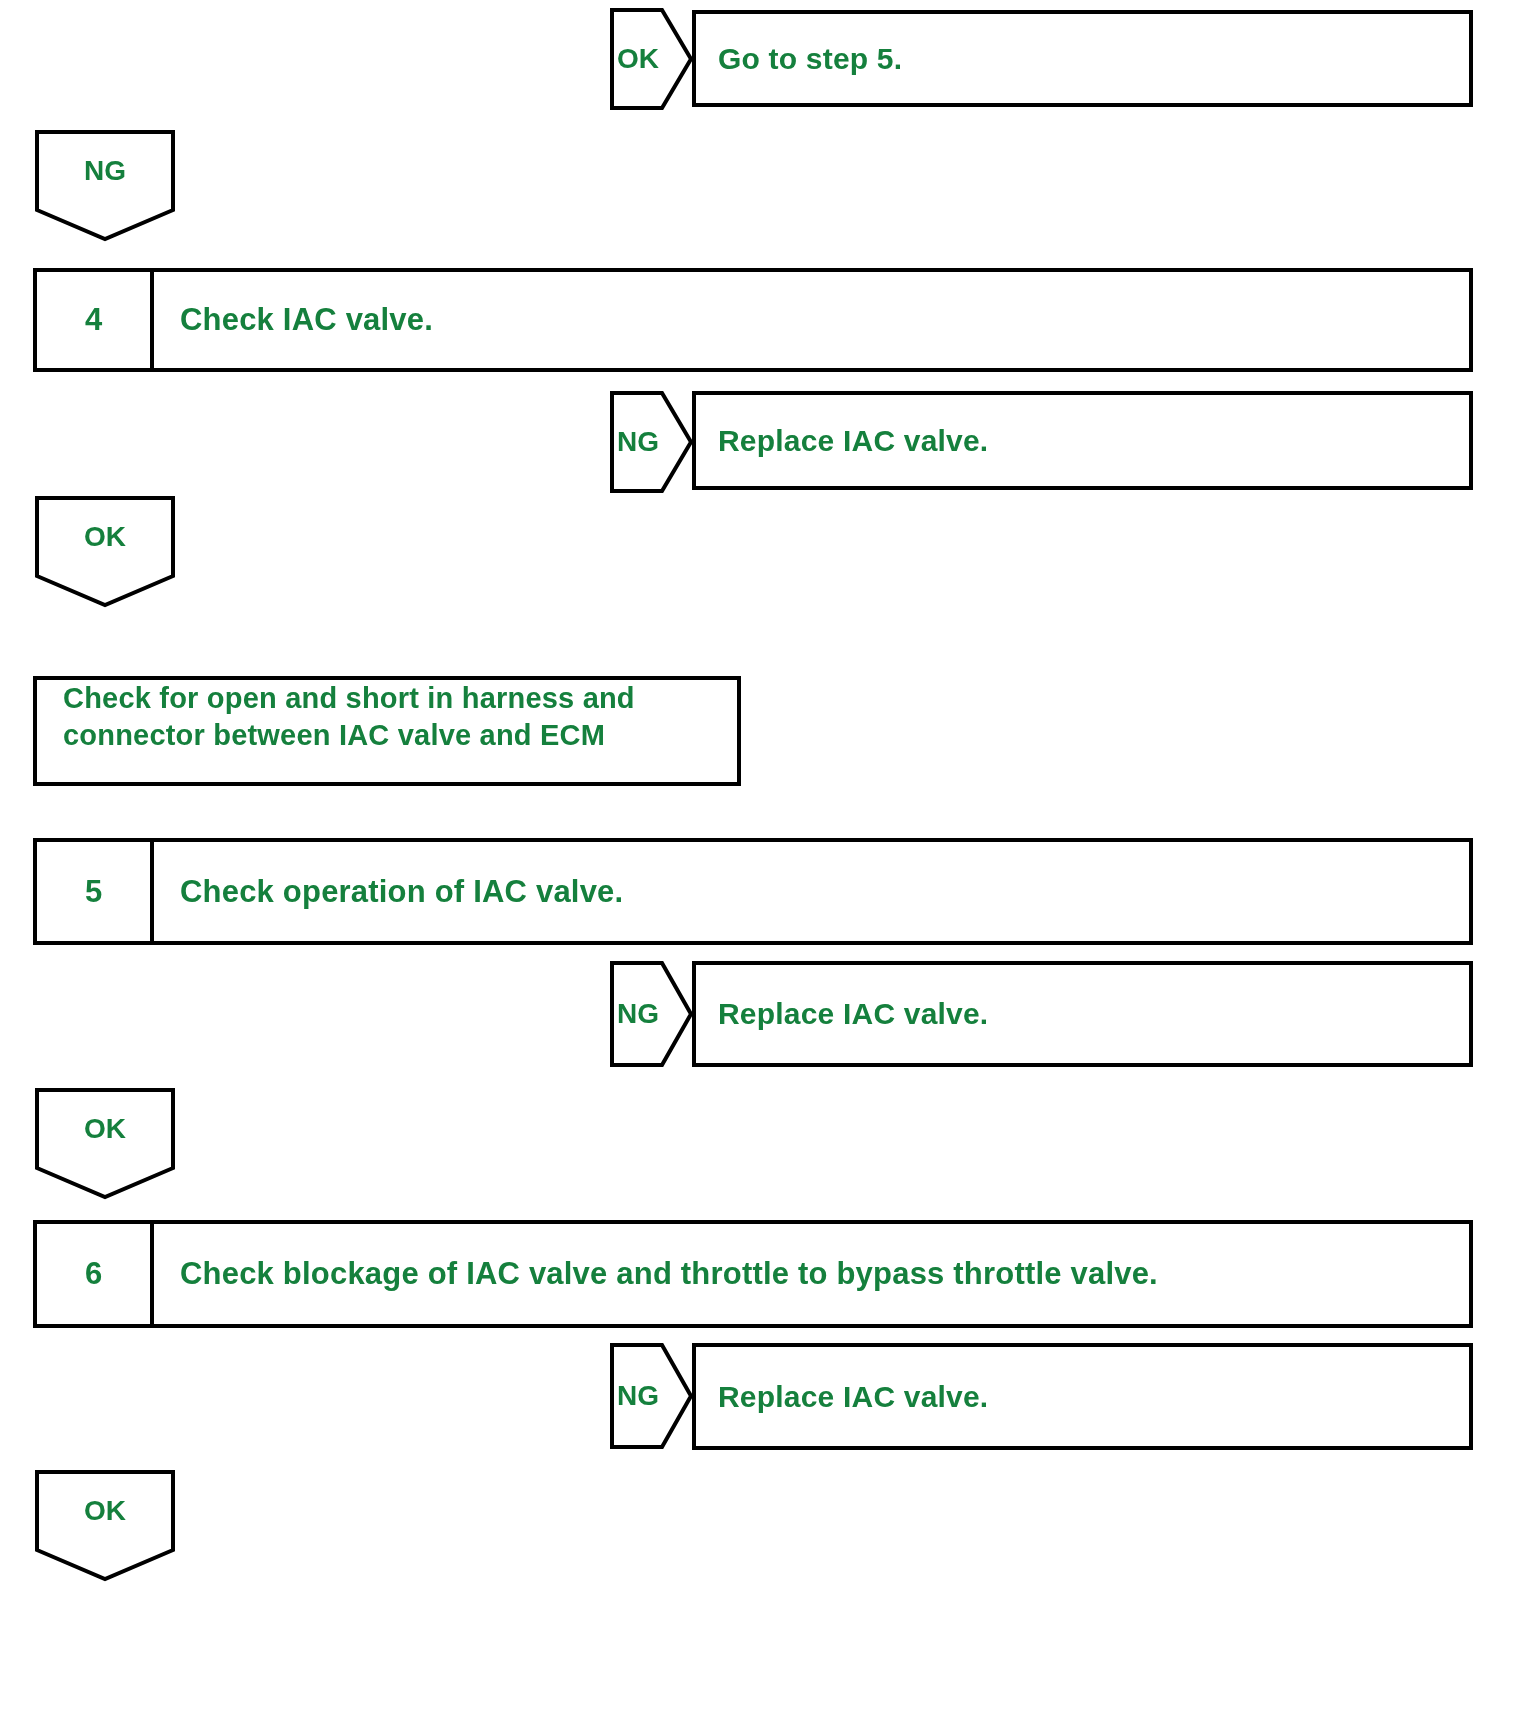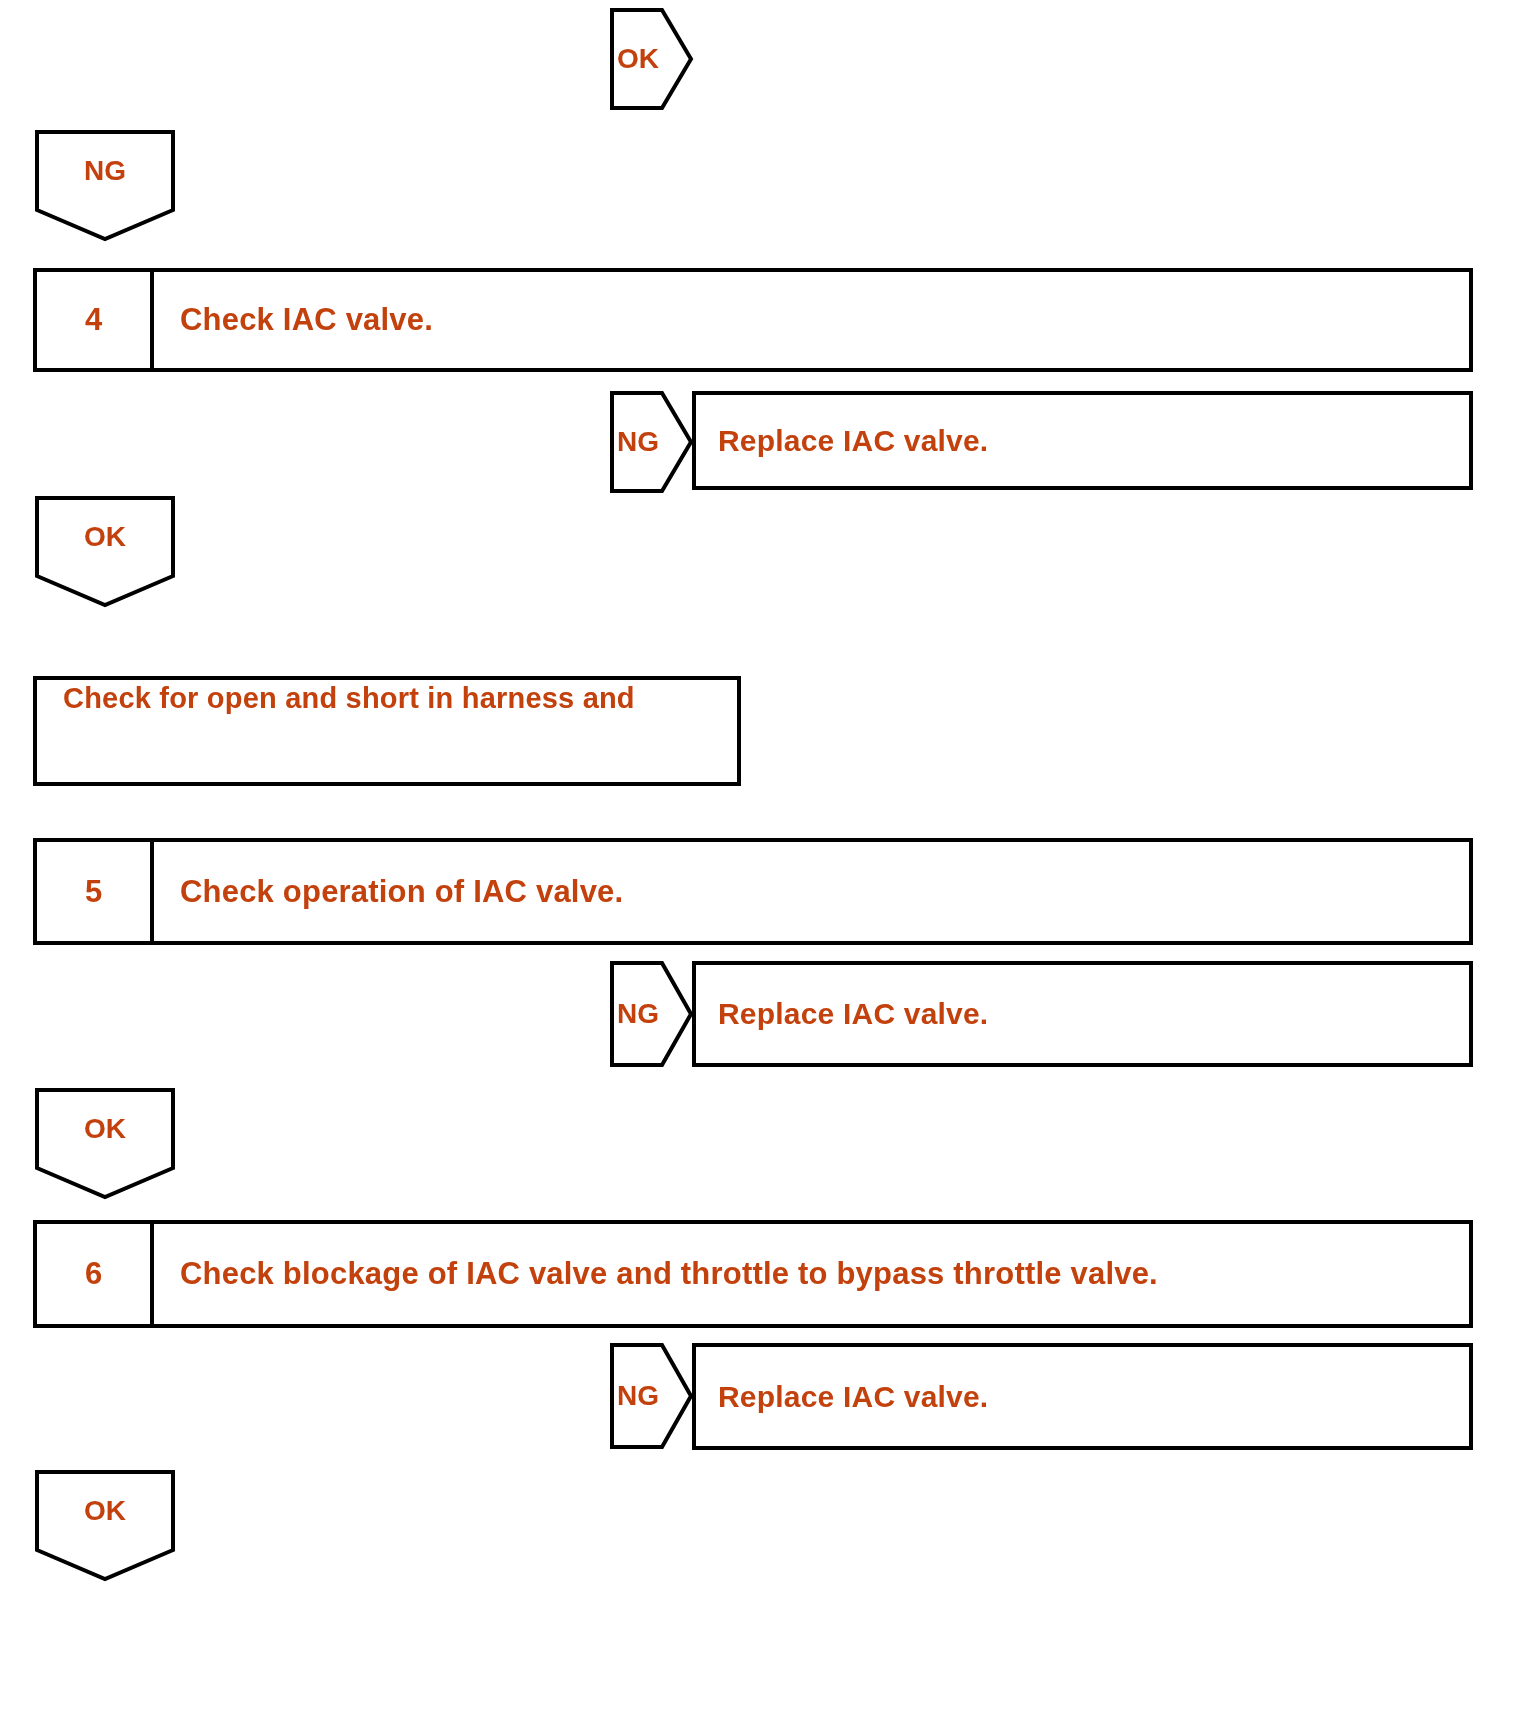--- a/index.html
+++ b/index.html
@@ -7,21 +7,21 @@
     padding: 0;
     background: #ffffff;
   }
   .canvas {
     position: relative;
     width: 1536px;
     height: 1724px;
     background: #ffffff;
     font-family: "Liberation Sans", sans-serif;
     font-weight: bold;
-    color: #c2410c;
+    color: #15803d;
     overflow: hidden;
   }
 
   
   .fbox {
     position: absolute;
     border: 4px solid #000000;
     background: #ffffff;
     box-sizing: border-box;
     display: flex;
@@ -114,20 +114,23 @@
 <body>
 
 <div class="canvas">
 
   <div class="rarrow" style="left:610px; top:8px;">
     <svg width="84" height="102" viewBox="0 0 84 102">
       <polygon points="2,2 52,2 81,51 52,100 2,100" fill="#ffffff" stroke="#000000" stroke-width="4"></polygon>
     </svg>
     <span class="alabel">OK</span>
   </div>
+  <div class="fbox" style="left:692px; top:10px; width:781px; height:97px;">
+    <span class="btext pad-l">Go to step 5.</span>
+  </div>
 
   <div class="dpent" style="left:35px; top:130px;">
     <svg width="140" height="112" viewBox="0 0 140 112">
       <polygon points="2,2 138,2 138,80 70,109 2,80" fill="#ffffff" stroke="#000000" stroke-width="4"></polygon>
     </svg>
     <span class="plabel">NG</span>
   </div>
 
   <div class="stepbox" style="left:33px; top:268px; width:1440px; height:104px;">
     <div class="stepnum">4</div>
@@ -146,20 +149,21 @@
 
   <div class="dpent" style="left:35px; top:496px;">
     <svg width="140" height="112" viewBox="0 0 140 112">
       <polygon points="2,2 138,2 138,80 70,109 2,80" fill="#ffffff" stroke="#000000" stroke-width="4"></polygon>
     </svg>
     <span class="plabel">OK</span>
   </div>
 
   <div class="actionbox pt14" style="left:33px; top:676px; width:708px; height:110px;">
     <div class="aline">Check for open and short in harness and</div>
+    <div class="aline">connector between IAC valve and ECM</div>
   </div>
 
   <div class="stepbox" style="left:33px; top:838px; width:1440px; height:107px;">
     <div class="stepnum">5</div>
     <div class="steptitle">Check operation of IAC valve.</div>
   </div>
 
   <div class="rarrow" style="left:610px; top:961px; height:106px;">
     <svg width="84" height="106" viewBox="0 0 84 106">
       <polygon points="2,2 52,2 81,53 52,104 2,104" fill="#ffffff" stroke="#000000" stroke-width="4"></polygon>

